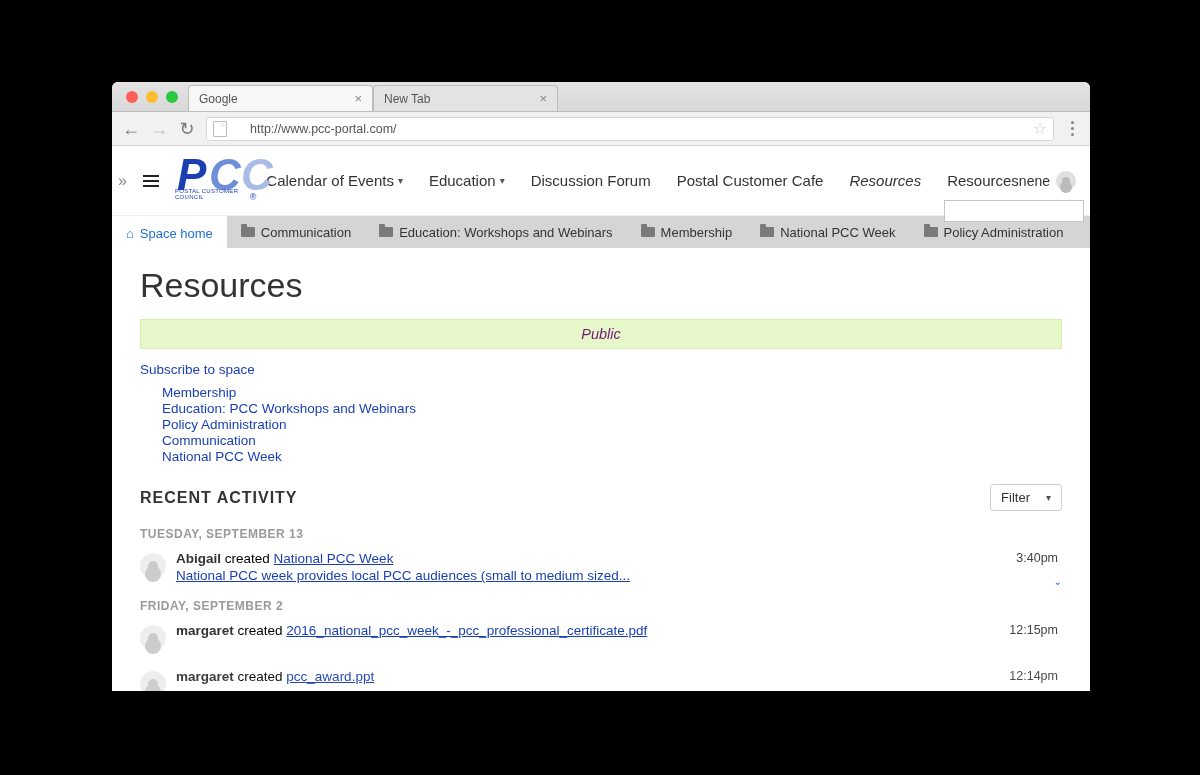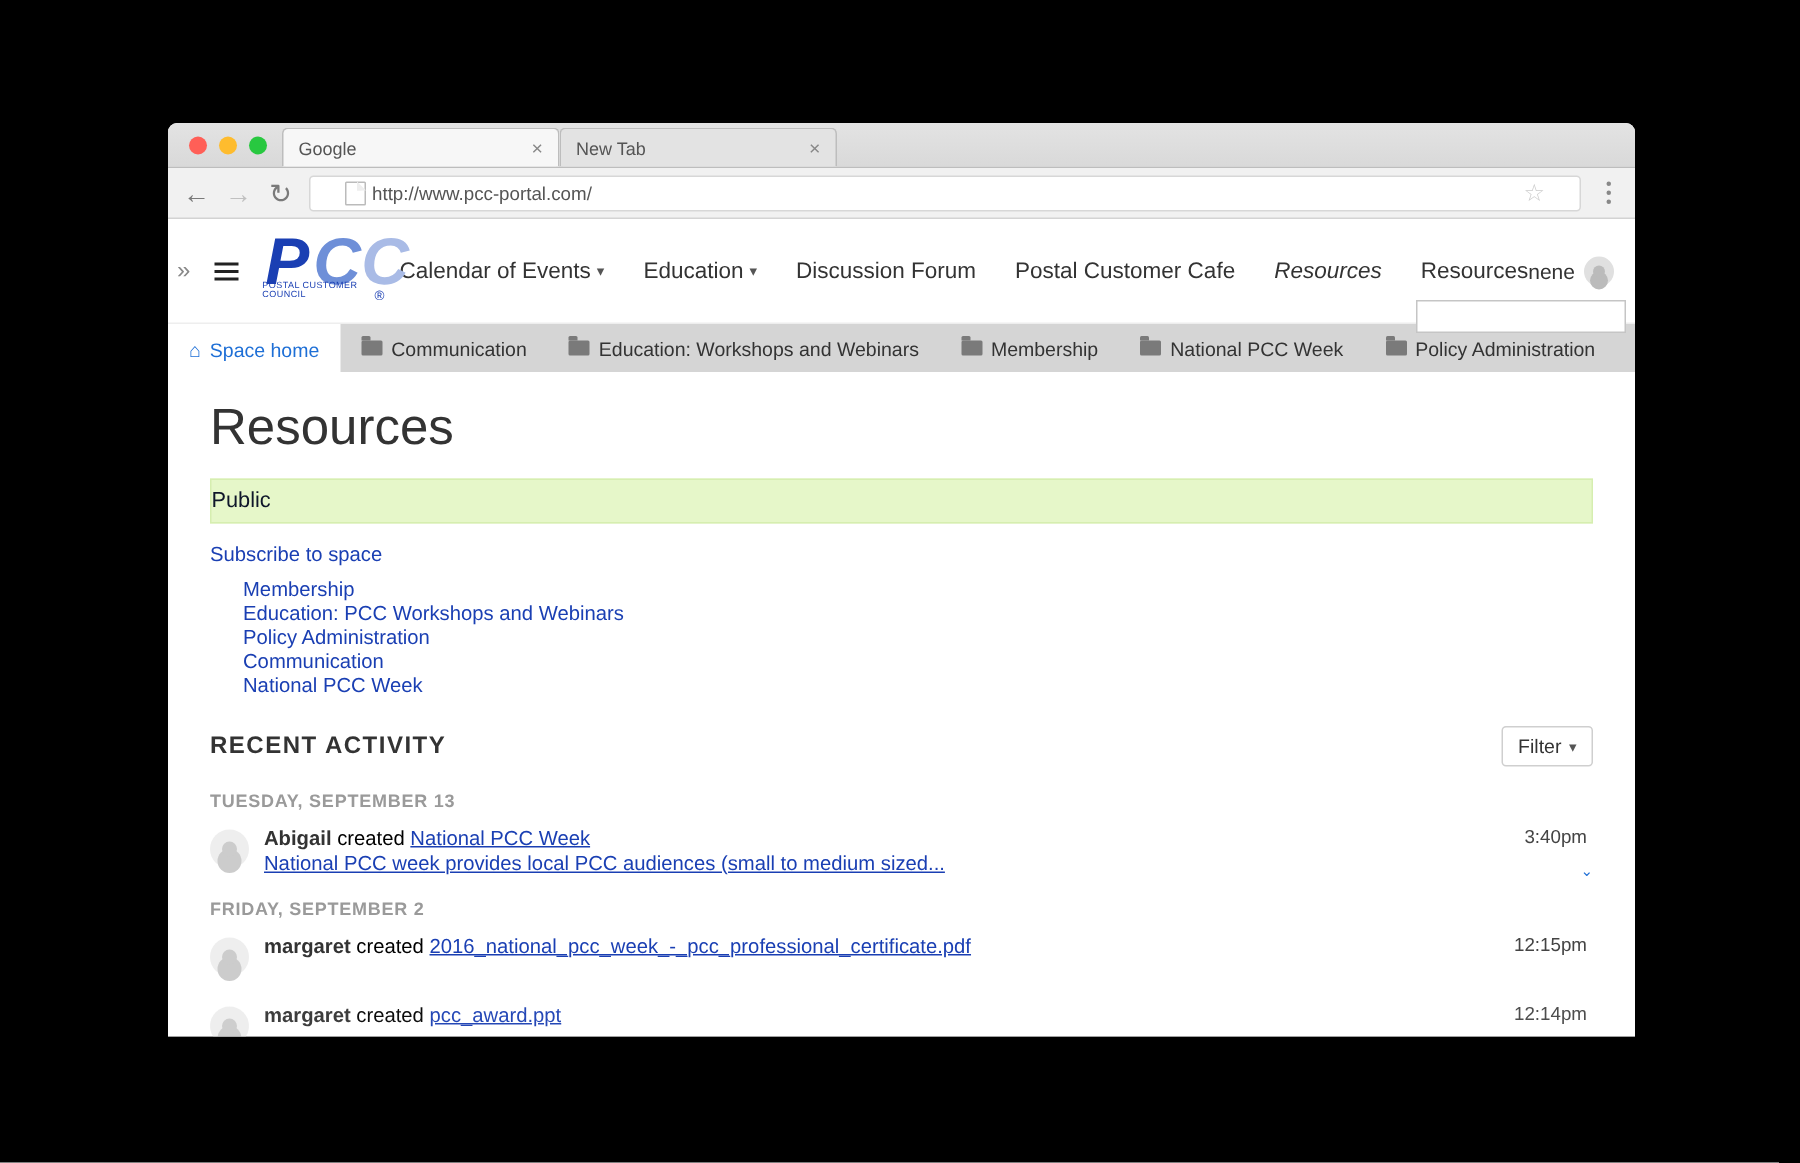--- a/index.html
+++ b/index.html
@@ -76,22 +76,22 @@
   .navbtn { width: 18px; text-align:center; color:#7a7a7a; font-size:18px; line-height:18px; }
   .navbtn.fwd { color:#c0c0c0; }
   .omnibox {
     flex: 1;
     height: 24px;
     background: #fff;
     border: 1px solid #d7d7d7;
     border-radius: 3px;
     display: flex;
     align-items: center;
-    padding: 0 23px;
-    gap: 4px;
+    padding: 0 6px;
+    gap: 23px;
     color: #555;
     font-size: 12.5px;
   }
   .pageicon {
     width: 14px; height: 16px;
     border: 1px solid #bbb; border-radius: 1px;
     position: relative;
   }
   .pageicon::after{
     content:""; position:absolute; right:-1px; top:-1px;
@@ -152,36 +152,37 @@
     width:14px;height:10px;background:#7a7a7a;border-radius:1px;position:relative;
   }
   .folder::before{content:"";position:absolute;top:-3px;left:0;width:6px;height:3px;background:#7a7a7a;border-radius:1px 1px 0 0;}
   .home-ico{ color:#1e6fd6; font-size:13px; }
 
   
   .content{ flex:1; overflow:hidden; padding: 18px 28px 0 28px; background:#fff;}
   h1.page-title{ font-size:34px; font-weight:400; color:#333; margin-bottom:14px;}
   .public-banner{
     background:#e6f7c9; border:1px solid #d6eeb0;
-    padding:6px 0; font-size:14.5px; color:#0f172a;
+    text-align:center; padding:6px 0; font-size:14.5px; color:#701a75;
     margin-bottom:12px;
+    font-style:italic;
   }
   .linklist a, .sublinks a, a.link { color:#1a3fb3; text-decoration:none; font-size:13.5px;}
   .subscribe{ margin-bottom:8px;}
   .sublinks{ padding-left:22px; display:flex; flex-direction:column; gap:1px; margin-bottom:20px;}
   .section-hdr{
     display:flex; align-items:center; justify-content:space-between;
     margin-bottom:10px;
   }
   .section-hdr h2{
     font-size:16px; letter-spacing:1px; color:#333; font-weight:700;
   }
   .filter-btn{
     border:1px solid #cfcfcf; background:#fff; border-radius:3px;
-    padding:5px 10px; font-size:13px; display:flex; gap:5px; align-items:center;
+    padding:5px 10px; font-size:13px; display:flex; gap:16px; align-items:center;
     color:#333;
   }
   .daylabel{
     font-size:12px; font-weight:700; color:#9a9a9a; letter-spacing:.5px;
     margin: 16px 0 10px 0;
   }
   .activity{
     display:flex; gap:10px; align-items:flex-start; position:relative;
     padding-right: 4px;
   }

